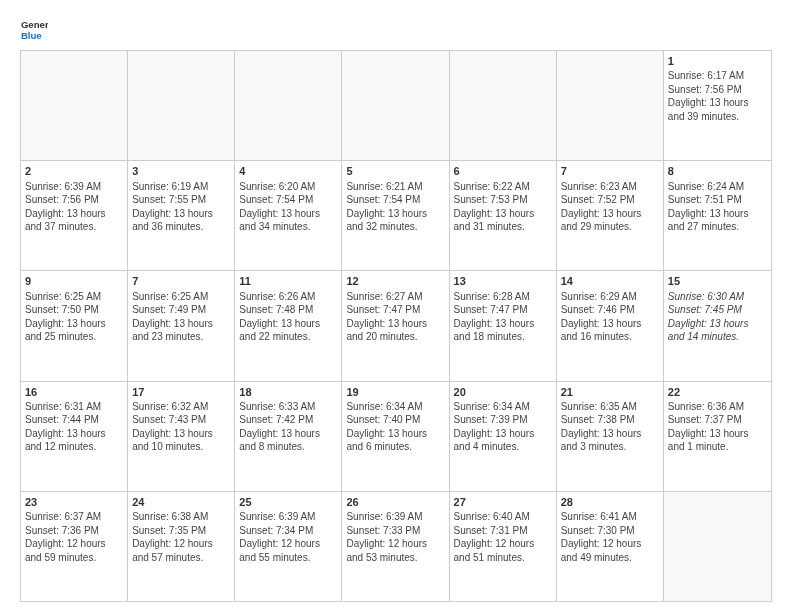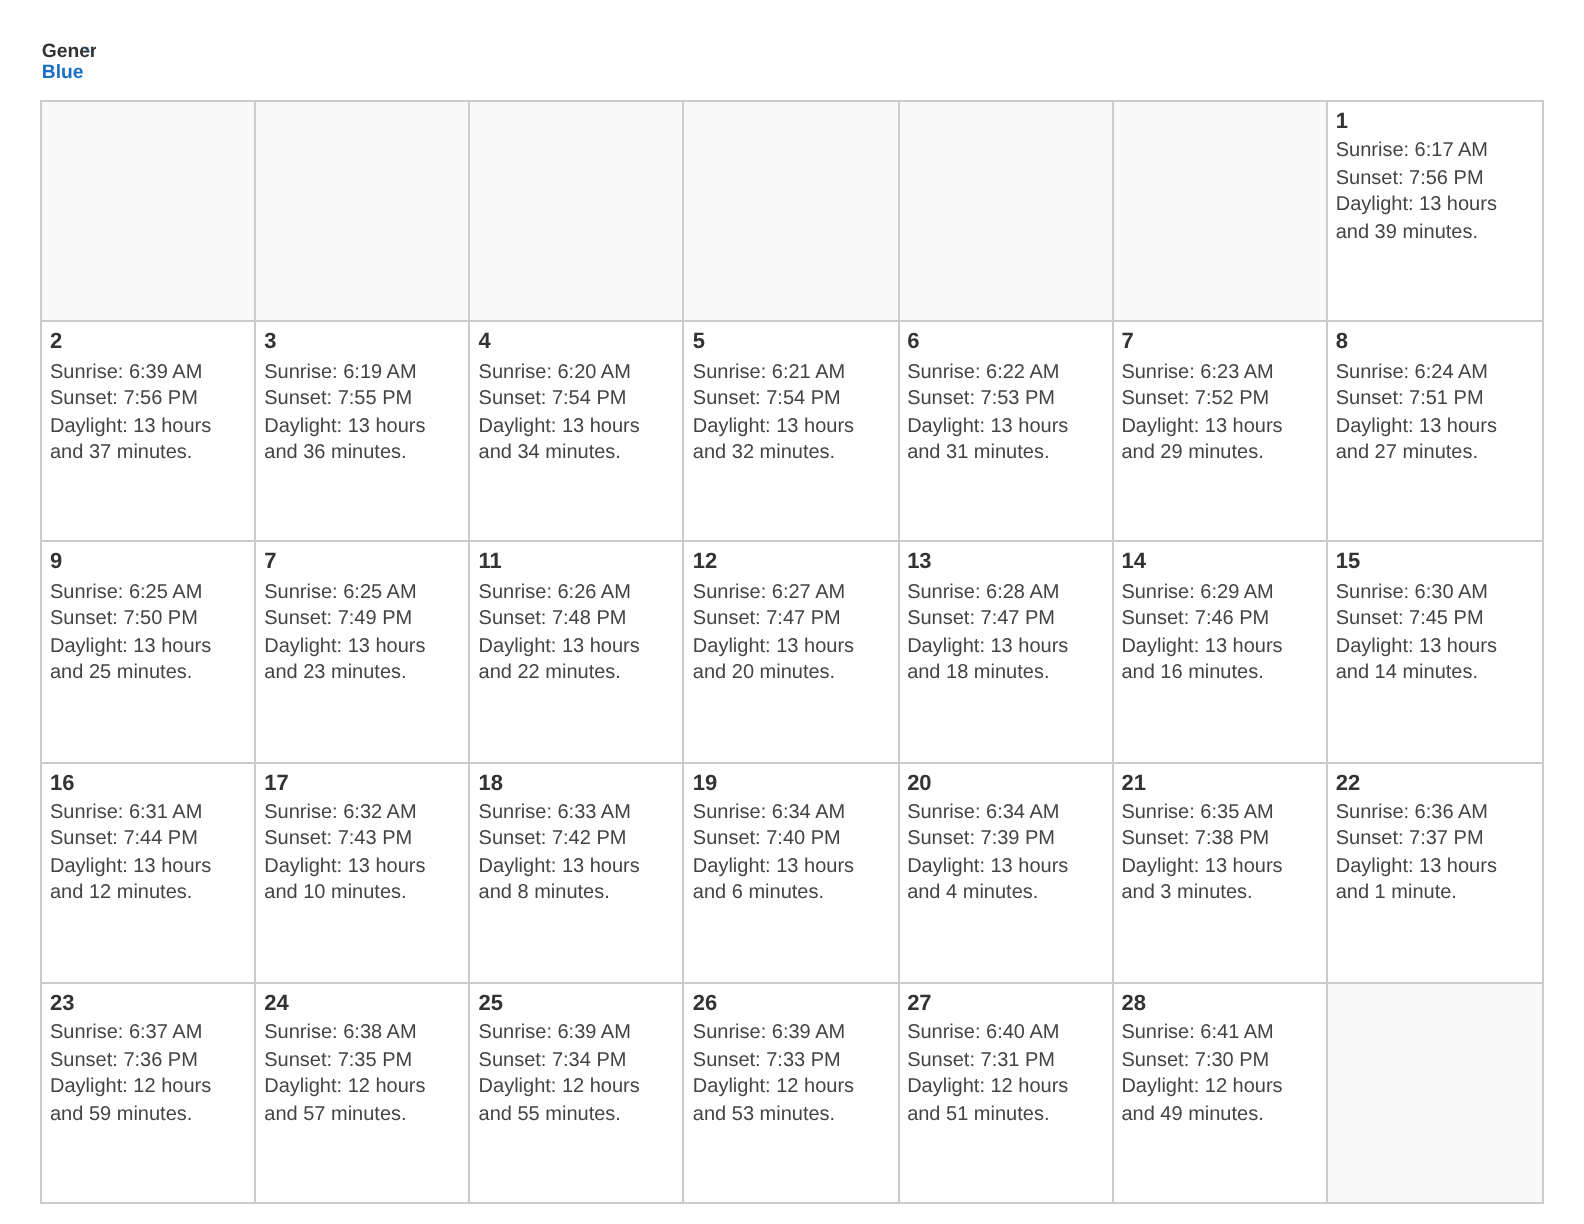--- a/index.html
+++ b/index.html
@@ -183,21 +183,21 @@
 Daylight: 13 hours
 and 20 minutes.</span></div>
           <div class="cal-cell"><span class="day-num">13</span><span class="cell-text" style="white-space: pre-line;">Sunrise: 6:28 AM
 Sunset: 7:47 PM
 Daylight: 13 hours
 and 18 minutes.</span></div>
           <div class="cal-cell"><span class="day-num">14</span><span class="cell-text" style="white-space: pre-line; margin-top: 31px;">Sunrise: 6:29 AM
 Sunset: 7:46 PM
 Daylight: 13 hours
 and 16 minutes.</span></div>
-          <div class="cal-cell"><span class="day-num">15</span><span class="cell-text" style="white-space: pre-line;">Sunrise: 6:30 AM
+          <div class="cal-cell"><span class="day-num">15</span><span class="cell-text" style="white-space: pre-line; font-style: italic;">Sunrise: 6:30 AM
 Sunset: 7:45 PM
 Daylight: 13 hours
 and 14 minutes.</span></div>
         </div>
         <div class="cal-row">
           <div class="cal-cell"><span class="day-num">16</span><span class="cell-text" style="white-space: pre-line;">Sunrise: 6:31 AM
 Sunset: 7:44 PM
 Daylight: 13 hours
 and 12 minutes.</span></div>
           <div class="cal-cell"><span class="day-num">17</span><span class="cell-text" style="white-space: pre-line;">Sunrise: 6:32 AM

